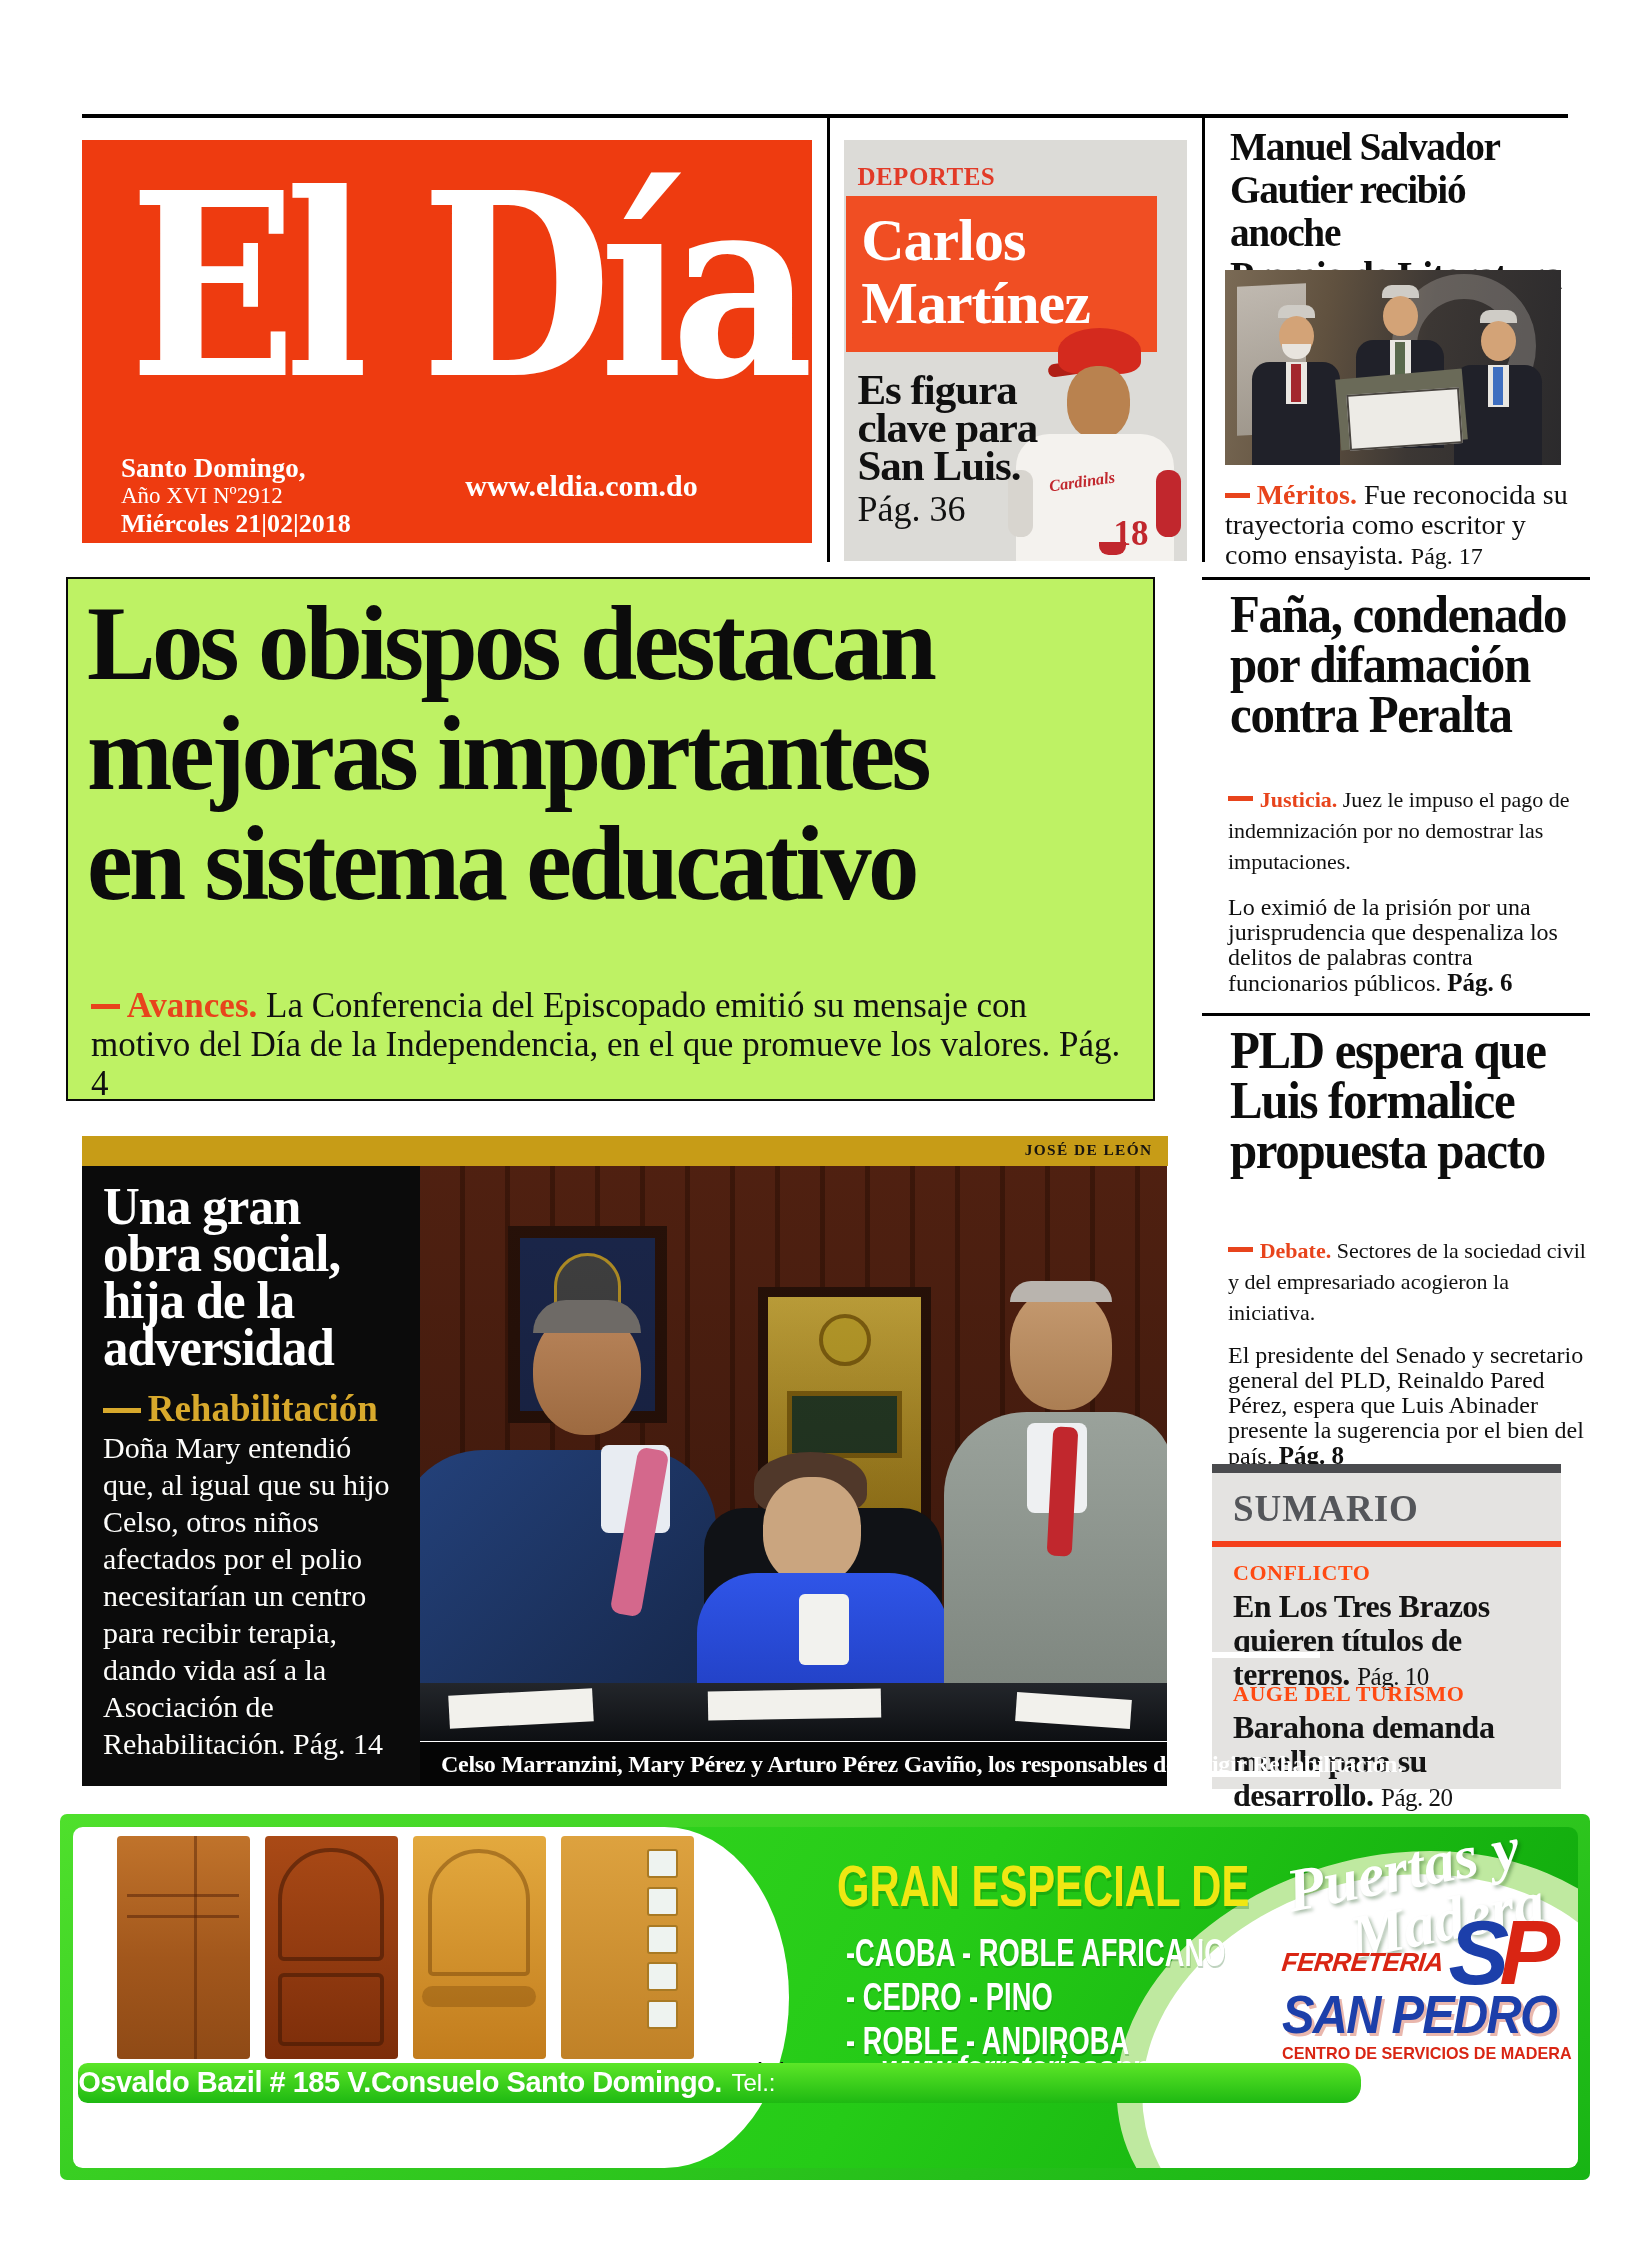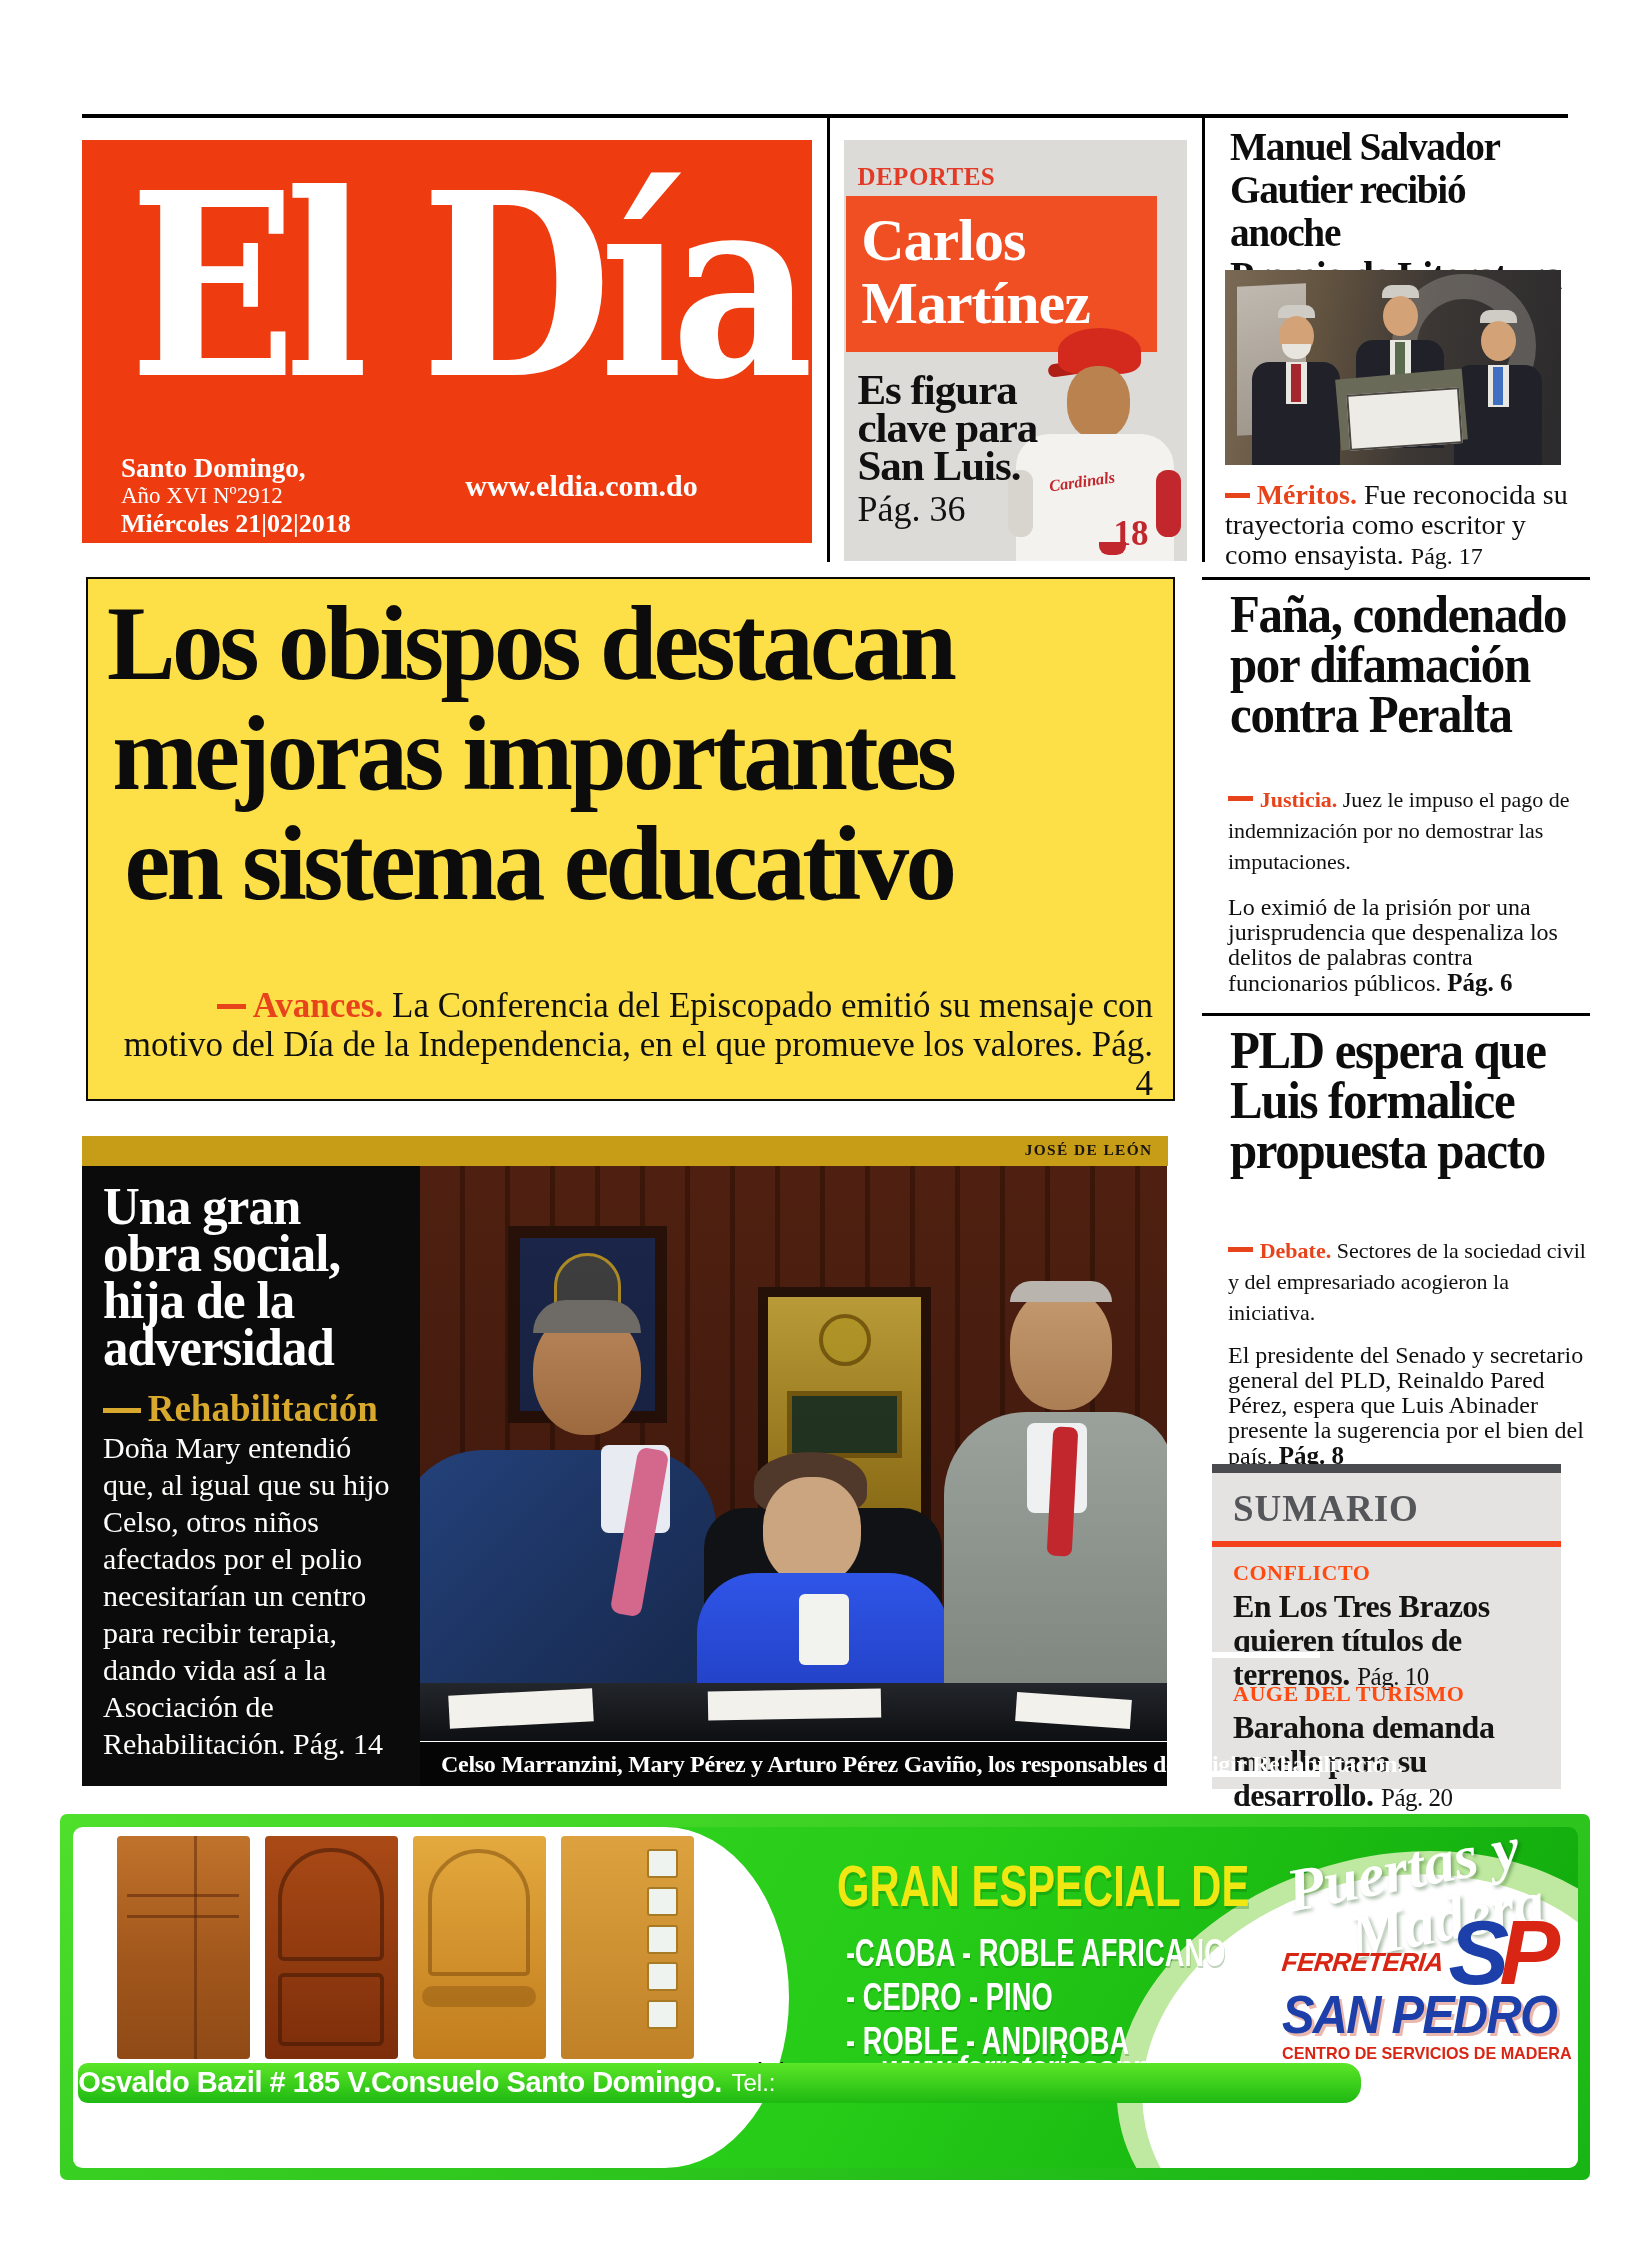--- a/index.html
+++ b/index.html
@@ -68,21 +68,21 @@
   .lp-shirt { width:21px; height:42px; background:#e9e7e2; margin:5.8px auto 0; }
   .lp-tie { width:9.6px; height:38px; margin:-40px auto 0; }
   .lp-plaque-folder { position:absolute; left:113px; top:104px; width:127px; height:71px; background:#6a6a58; transform:rotate(-5deg); }
   .lp-plaque { position:absolute; left:123px; top:121px; width:113px; height:56px; background:#edebe6; border:2.9px solid #494540; transform:rotate(-4deg); }
   .lit-sum { left:1225px; top:480px; width:357px; font-size:28px; line-height:30px; color:#101010; }
   .tag { color:#e8441c; font-weight:bold; }
   .tag-dash { display:inline-block; width:25px; height:4.8px; background:#e8441c; vertical-align:5.8px; margin-right:6.7px; }
   .pg-small { font-size:24px; }
 
   
-  .leadbox { left:86px; top:577px; width:1089px; height:524px; border:2.9px solid #0a0a0a; background:#fde047;text-align:right; }
+  .leadbox { left:66px; top:577px; width:1089px; height:524px; border:2.9px solid #0a0a0a; background:#bef264; }
   .lead-head { position:absolute; left:19px; top:9.6px; color:#0c0c0c; font-weight:bold;
     font-size:106px; line-height:110px; letter-spacing:-3.8px; transform:scaleX(.97); transform-origin:left top; white-space:nowrap; }
   .lead-head span { display:block; }
   .lead-sub { position:absolute; left:23px; top:407px; width:1042px; font-size:35px; line-height:39px; color:#101010; }
   .lead-sub .tag-dash { width:29px; height:5.8px; vertical-align:7.7px; }
 
   
   .rrule { left:1202px; width:388px; height:2.9px; background:#000; }
   .r-head { width:370px; color:#0d0d0d; font-weight:bold; font-size:52px; line-height:50px;
     letter-spacing:-1.4px; transform:scaleX(.94); transform-origin:left top; }

